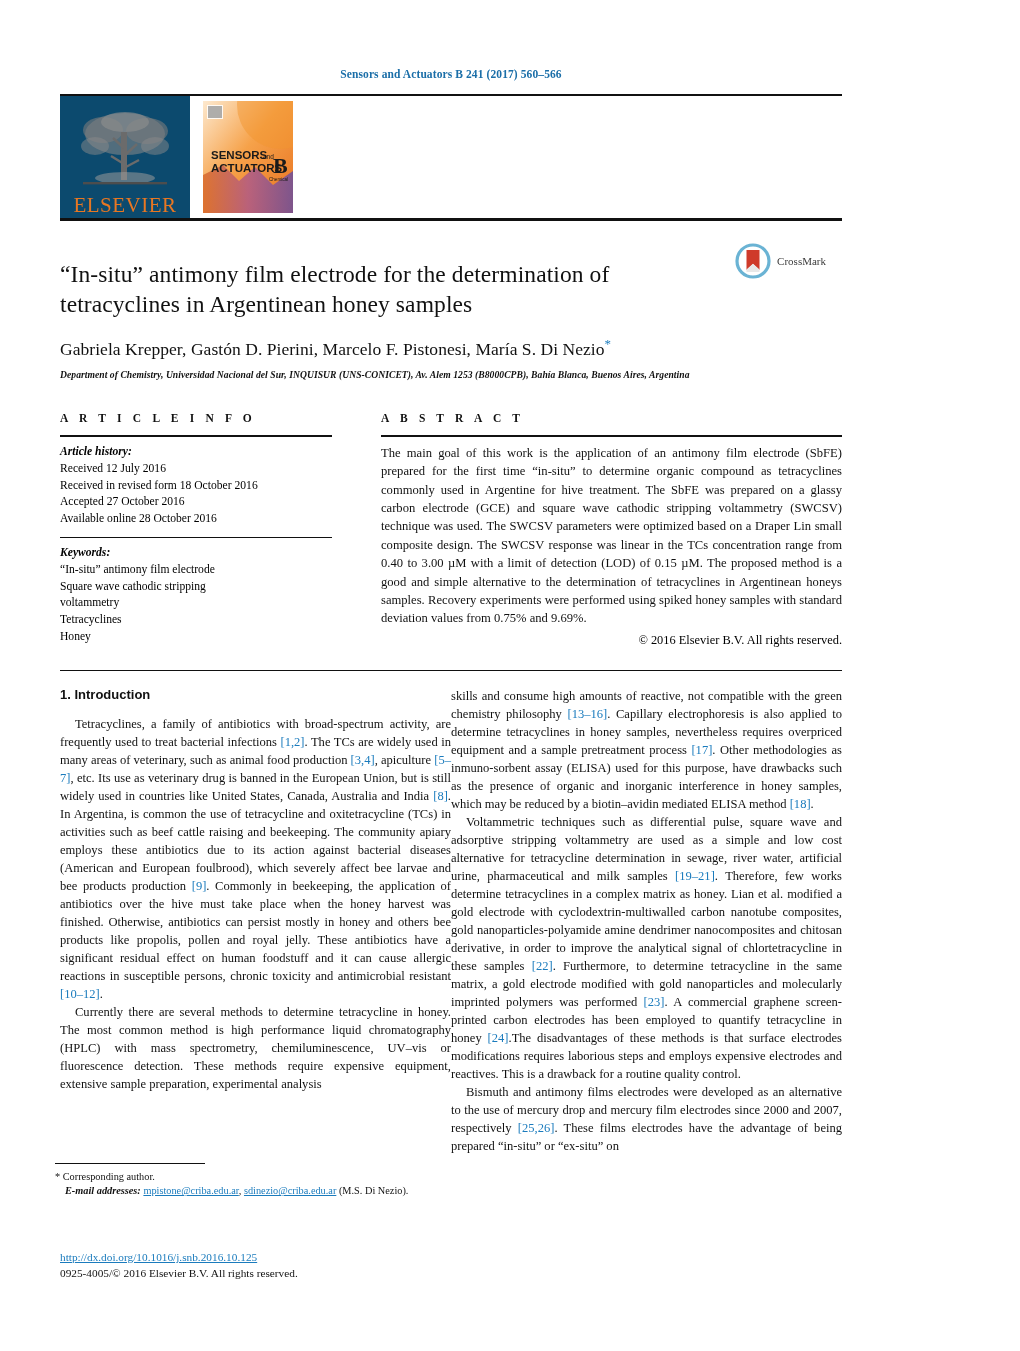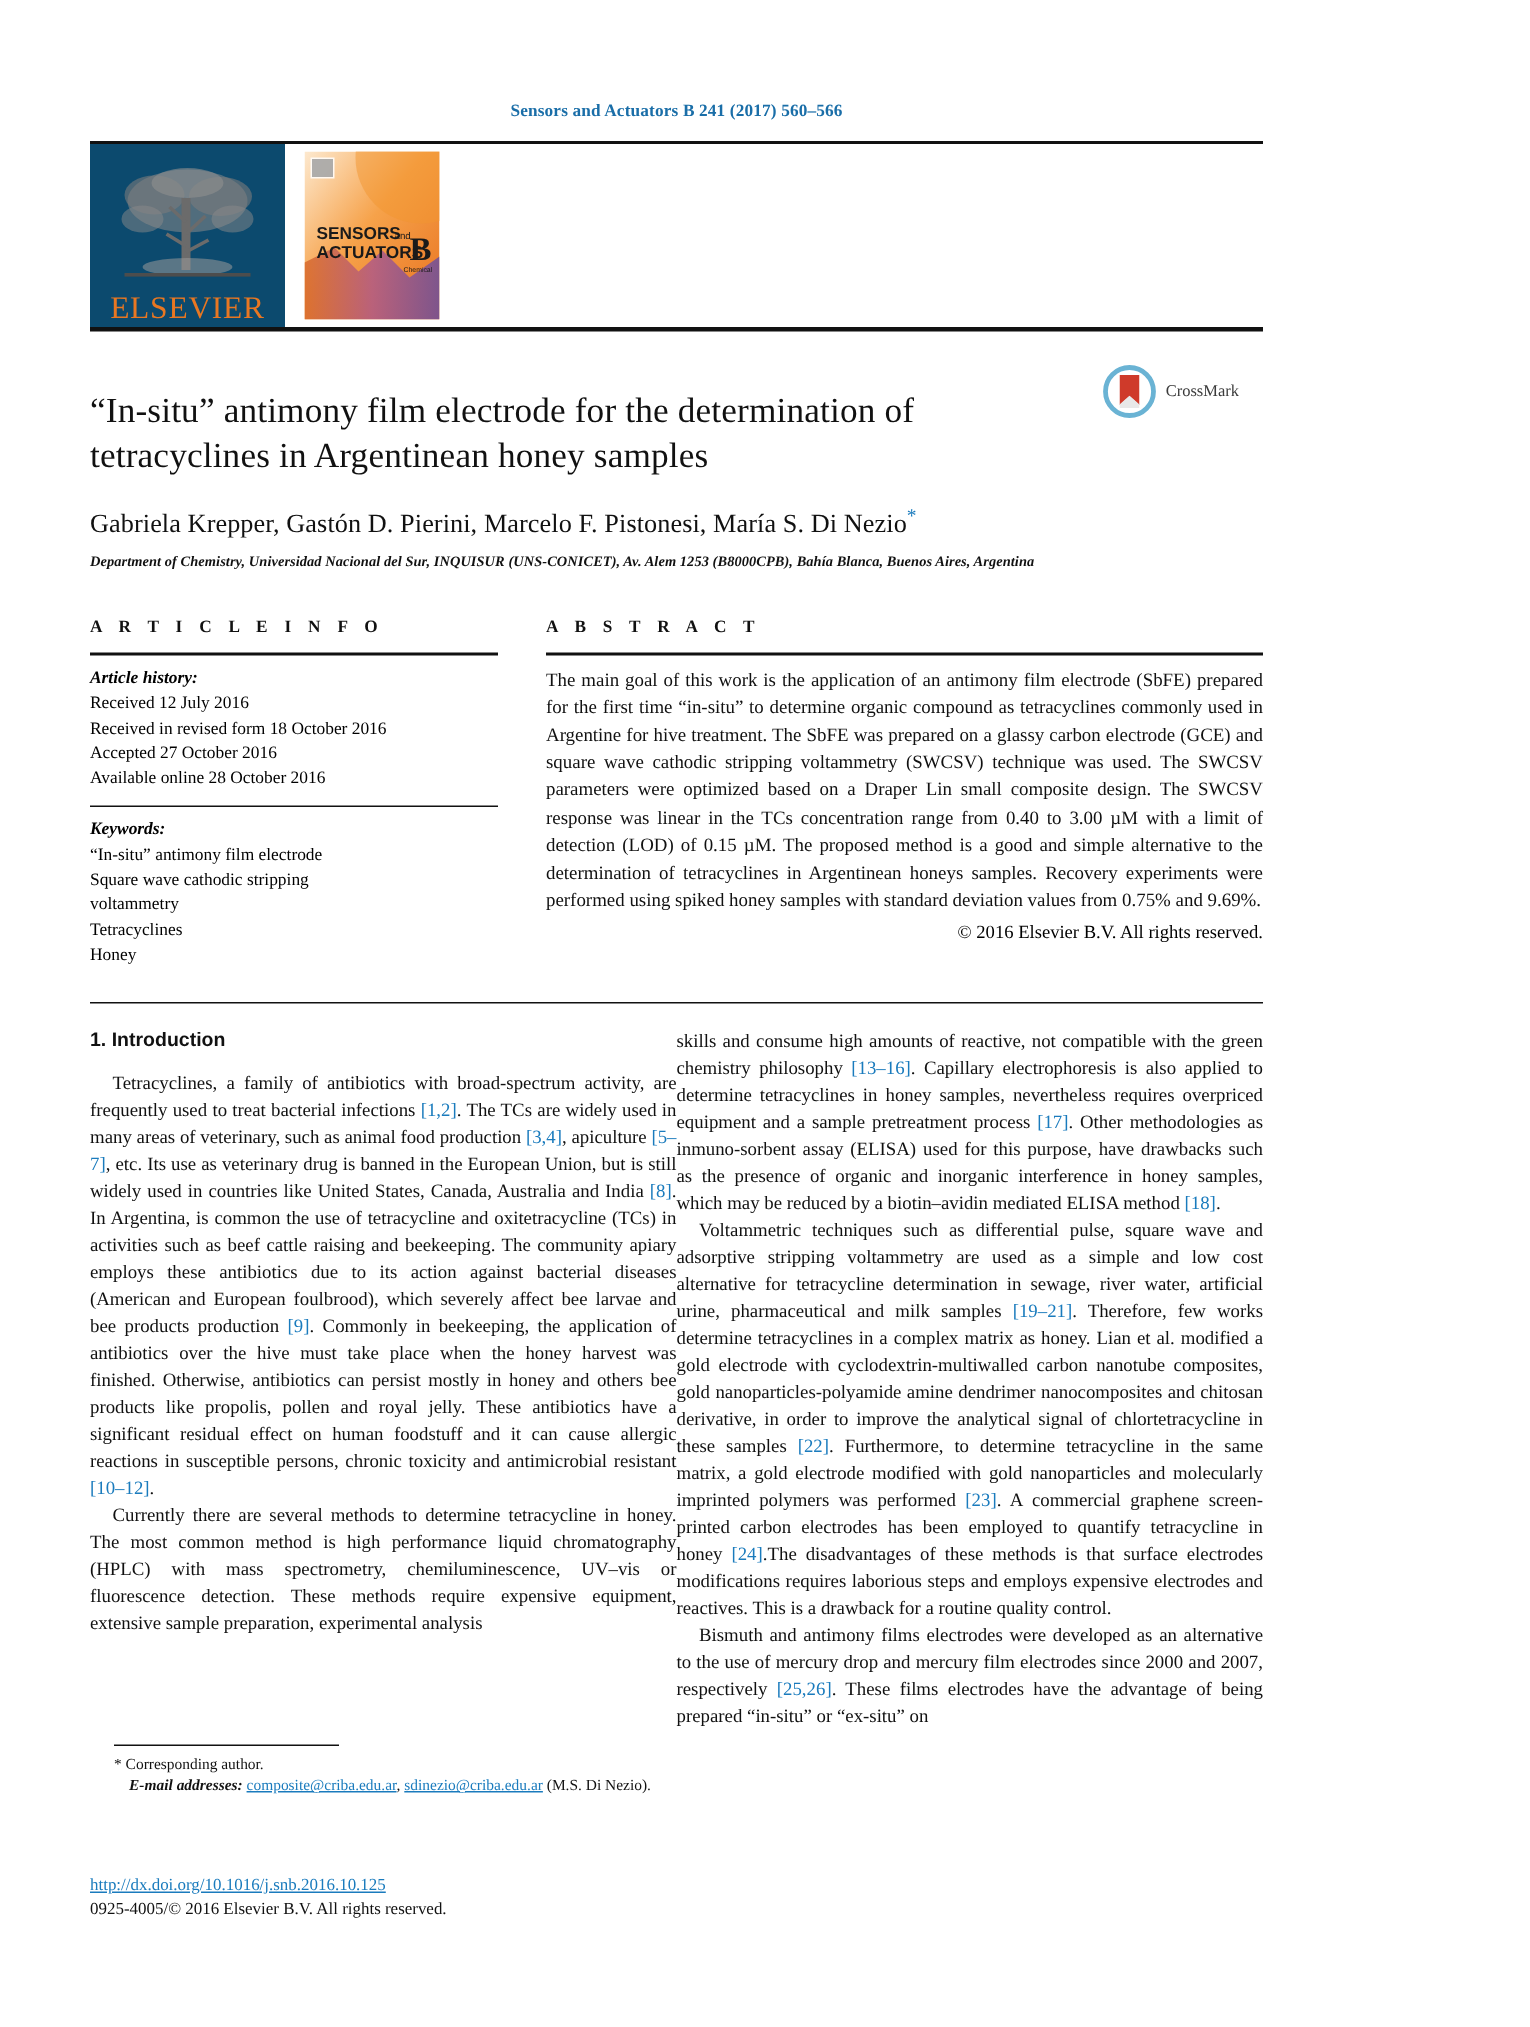--- a/index.html
+++ b/index.html
@@ -157,21 +157,21 @@
     font-size: 9.6px;
     margin-top: 9px;
     color: #111;
     letter-spacing: 0.05px;
   }
 
   
   .info-abstract {
     margin: 32px 60px 0 60px;
     display: flex;
-    gap: 0;
+    gap: 17px;
   }
   .col-info {
     flex: 0 0 272px;
     width: 272px;
   }
   .col-abstract {
     flex: 1 1 auto;
     padding-left: 32px;
   }
   .section-caps {
@@ -248,21 +248,21 @@
     text-indent: 15px;
     color: #111;
     hyphens: none;
   }
   p.body-p + p.body-p { margin-top: 0; }
   .ref { color: #1a7bbd; }
 
   
   .footnote-area {
     position: absolute;
-    left: 76px;
+    left: 55px;
     top: 1163px;
     width: 432px;
   }
   .footnote-rule {
     border-top: 1px solid #111;
     width: 150px;
     margin-bottom: 6px;
   }
   .fn-line {
     font-family: "Liberation Serif", serif;
@@ -410,21 +410,21 @@
   </div>
 
   <div class="footnote-area">
     <div class="footnote-rule"></div>
     <div class="fn-line">
       <span>*</span>
       <span>Corresponding author.</span>
     </div>
     <div class="fn-line" style="padding-left:10px">
       <span class="ital">E-mail addresses:</span>
-      <a class="fn-mail" href="#">composite@criba.edu.ar</a><span>, </span><a class="fn-mail" href="#">sdinezio@criba.edu.ar</a><span> (M.S. Di Nezio).</span>
+      <a class="fn-mail" href="#">mpistone@criba.edu.ar</a><span>, </span><a class="fn-mail" href="#">sdinezio@criba.edu.ar</a><span> (M.S. Di Nezio).</span>
     </div>
   </div>
 
   <div class="doi-block">
     <a class="doi-link" href="#">http://dx.doi.org/10.1016/j.snb.2016.10.125</a>
     <div class="issn-line">0925-4005/© 2016 Elsevier B.V. All rights reserved.</div>
   </div>
 
 </div>
 

